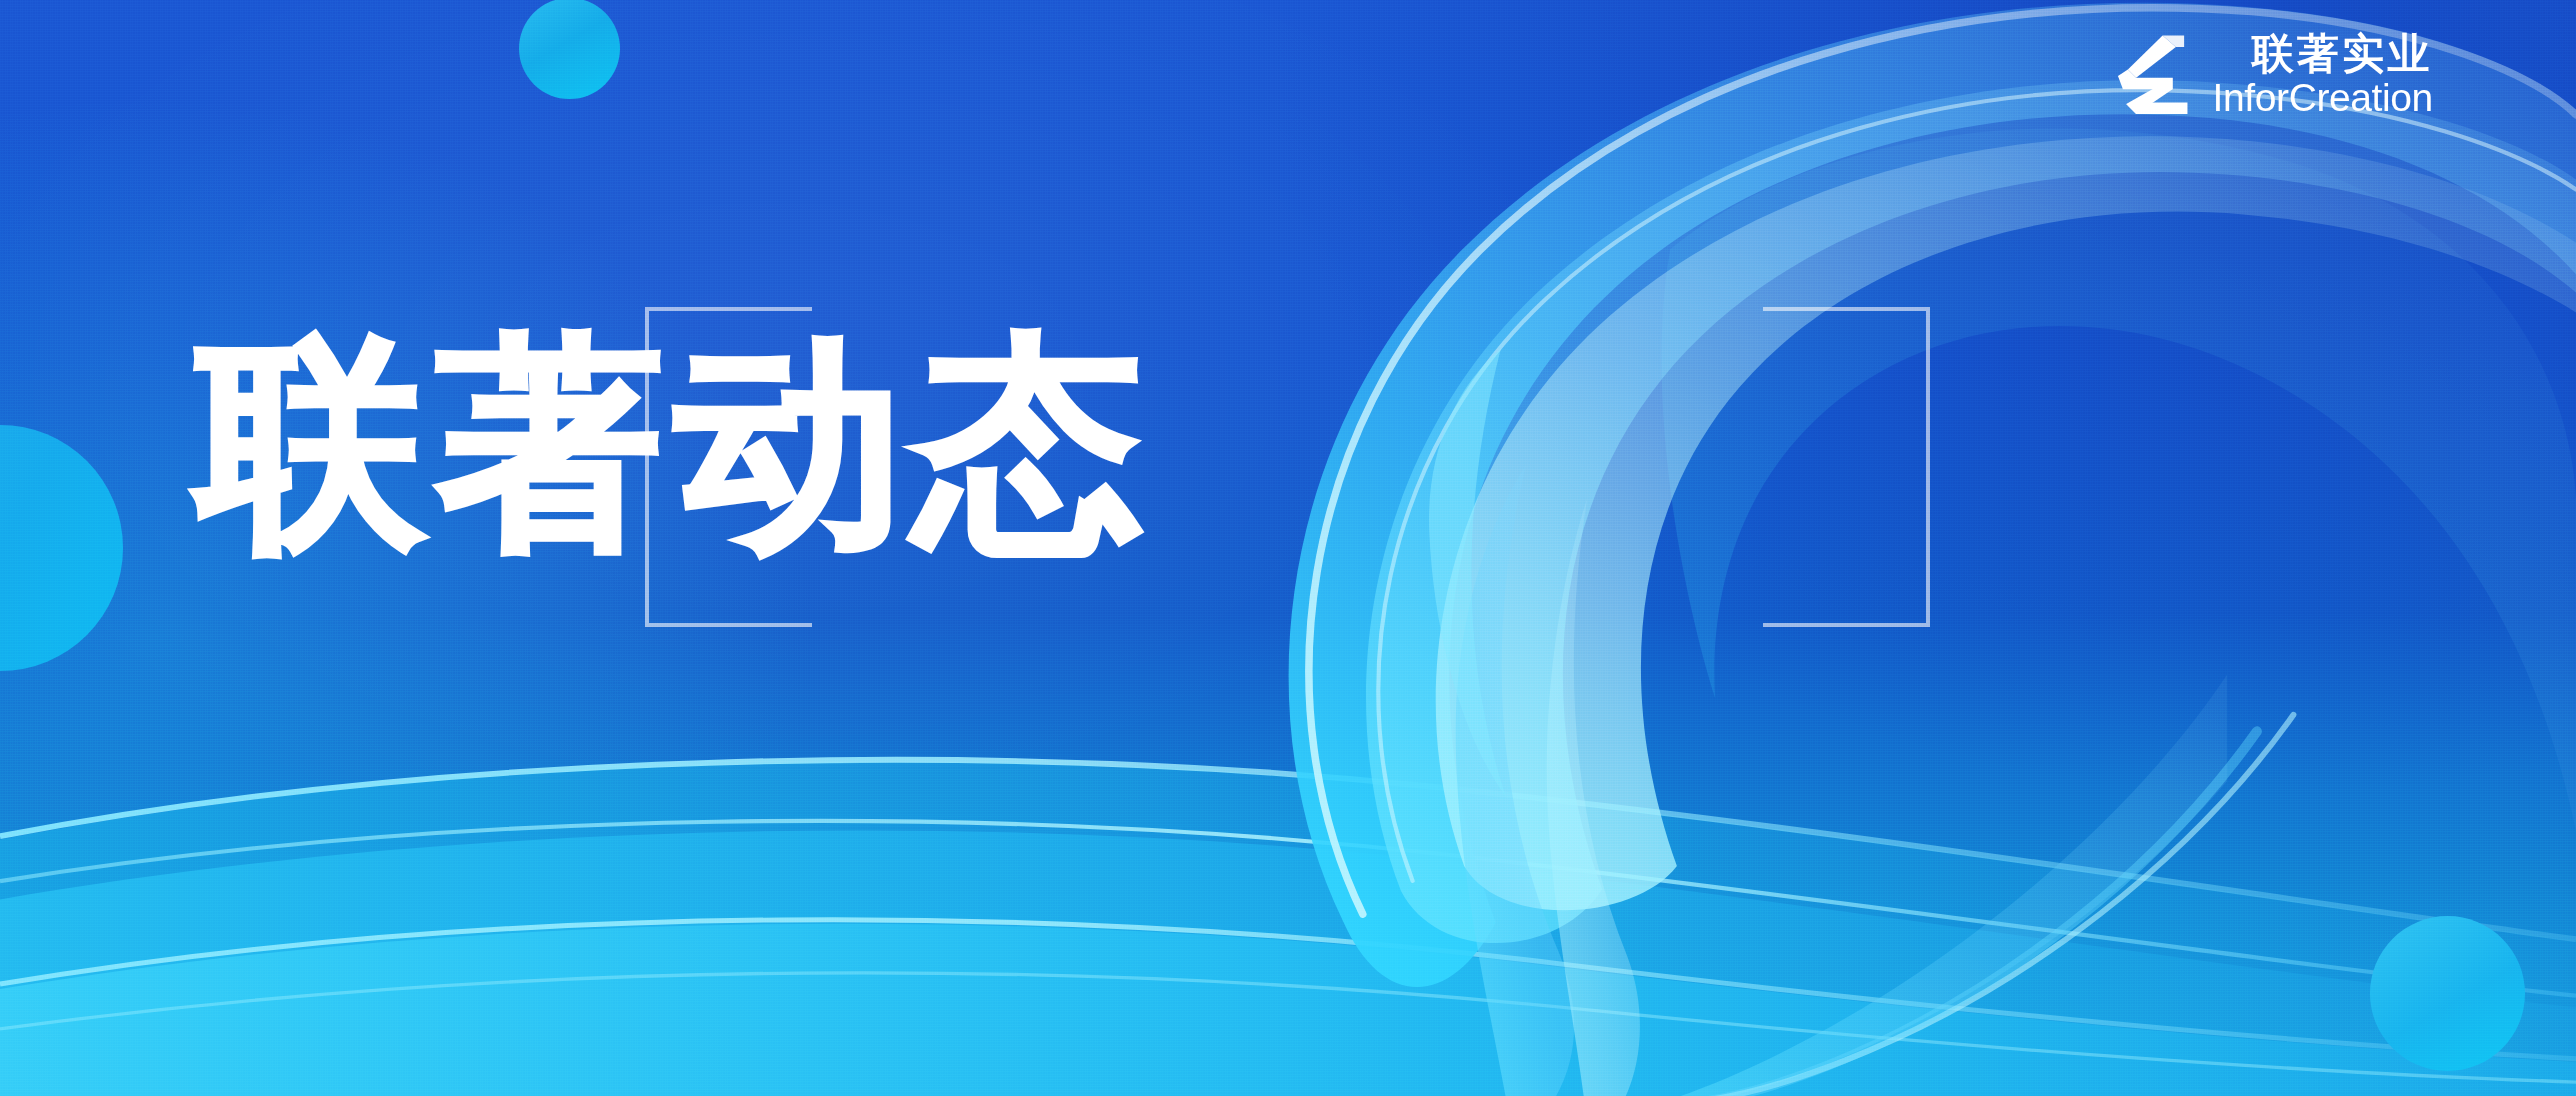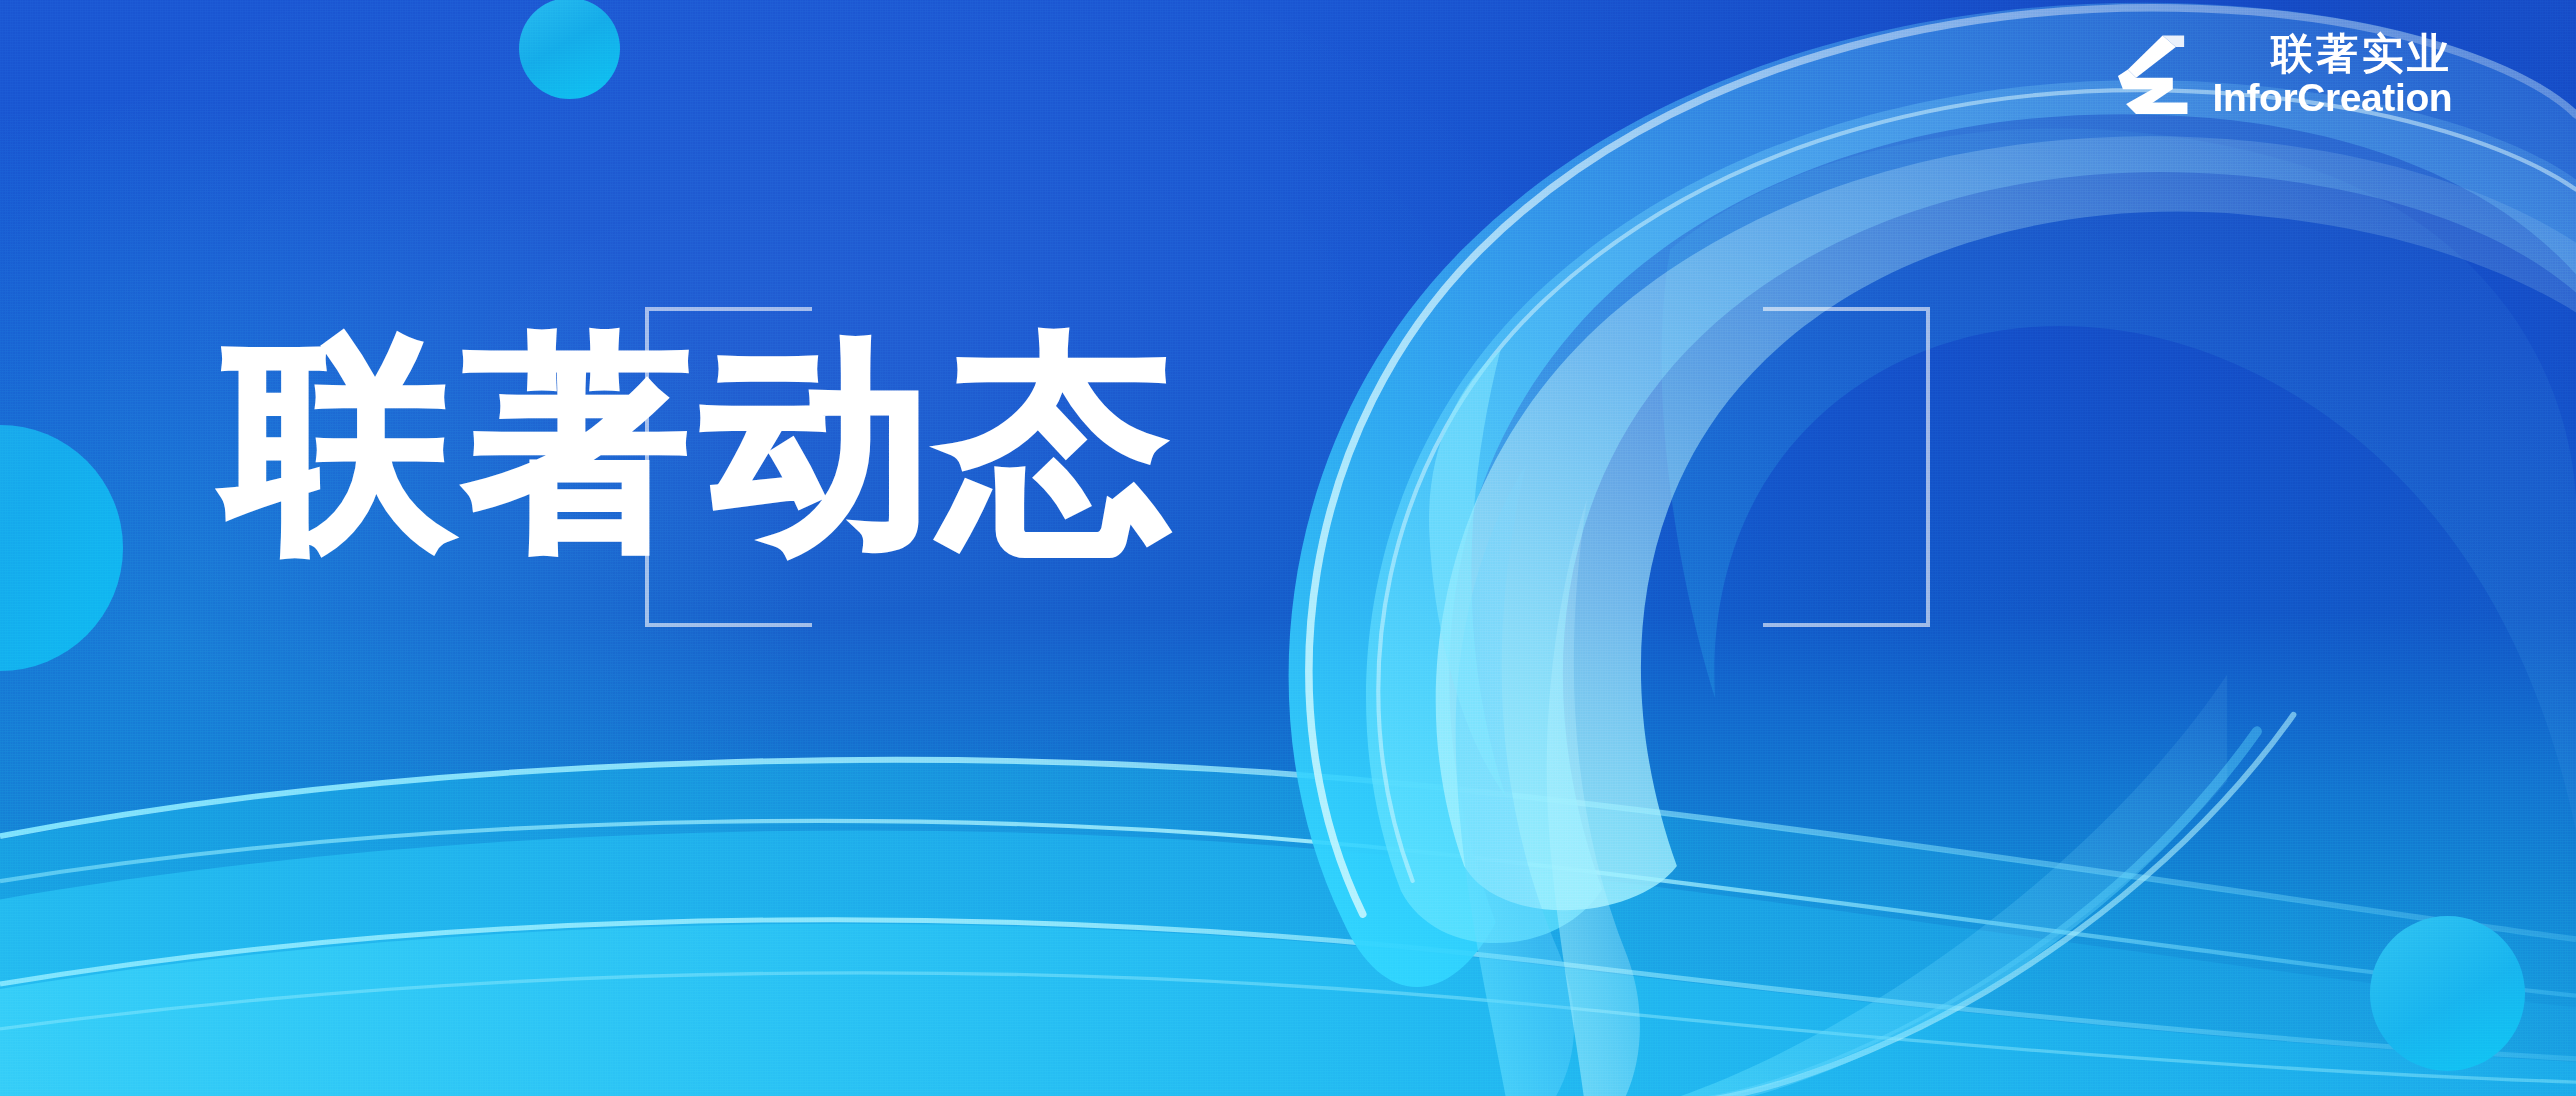--- a/index.html
+++ b/index.html
@@ -125,21 +125,20 @@
     text-align: center;
     padding-right: 839px;
     box-sizing: border-box;
     color: #ffffff;
     font-family: "DejaVu Sans", "Liberation Sans", sans-serif;
     font-weight: 700;
     font-size: 226px;
     line-height: 1.0;
     letter-spacing: 13.3px;
     white-space: nowrap;
-    margin-left: 28px;
     -webkit-text-stroke: 5.8px #ffffff;
   }
 
   
   .logo {
     position: absolute;
     left: 2111px;
     top: 33px;
     display: flex;
     align-items: center;
@@ -161,21 +160,21 @@
     font-family: "DejaVu Sans", "Liberation Sans", sans-serif;
     font-weight: 700;
     font-size: 42px;
     line-height: 1.02;
     letter-spacing: 3.3px;
     white-space: nowrap;
   }
   .logo-en {
     color: #ffffff;
     font-family: "Liberation Sans", "DejaVu Sans", sans-serif;
-    font-weight: 700;
+    font-weight: 400;
     font-size: 39px;
     line-height: 1.04;
     letter-spacing: -0.4px;
     white-space: nowrap;
     margin-top: 1.7px;
   }
 </style>
 </head>
 <body>
 

